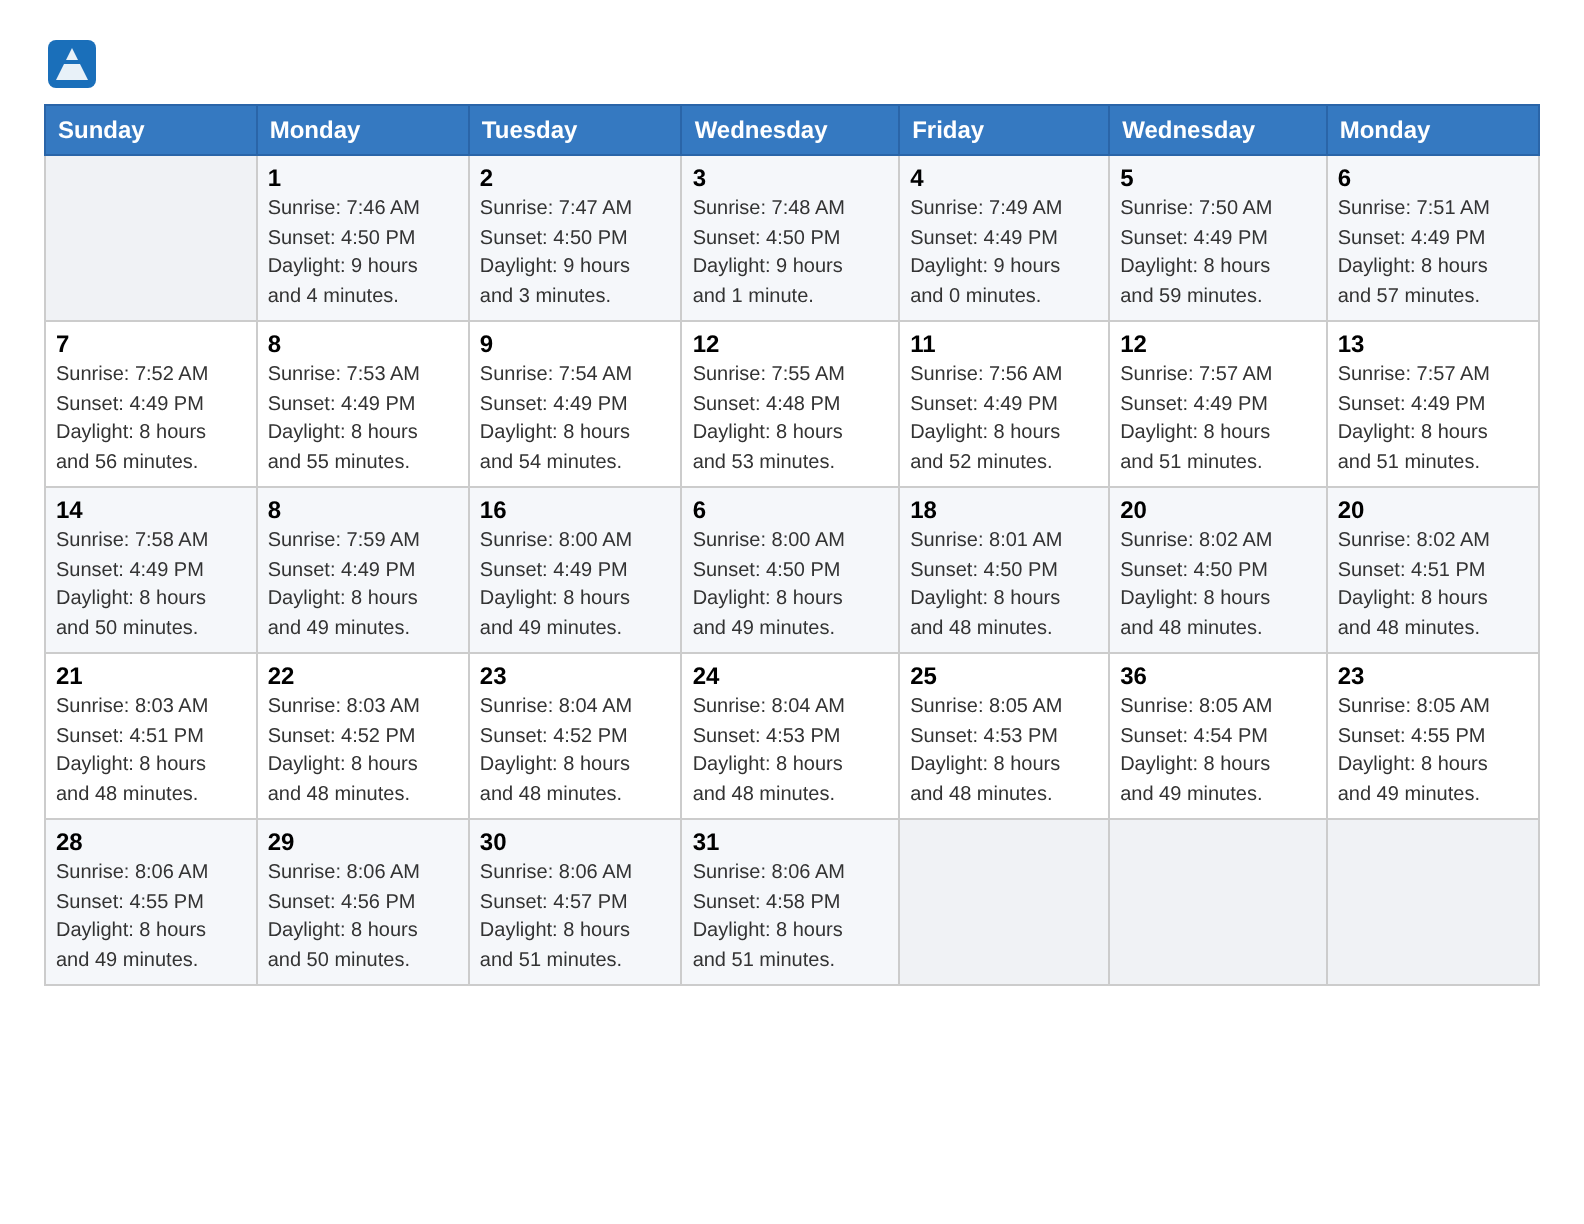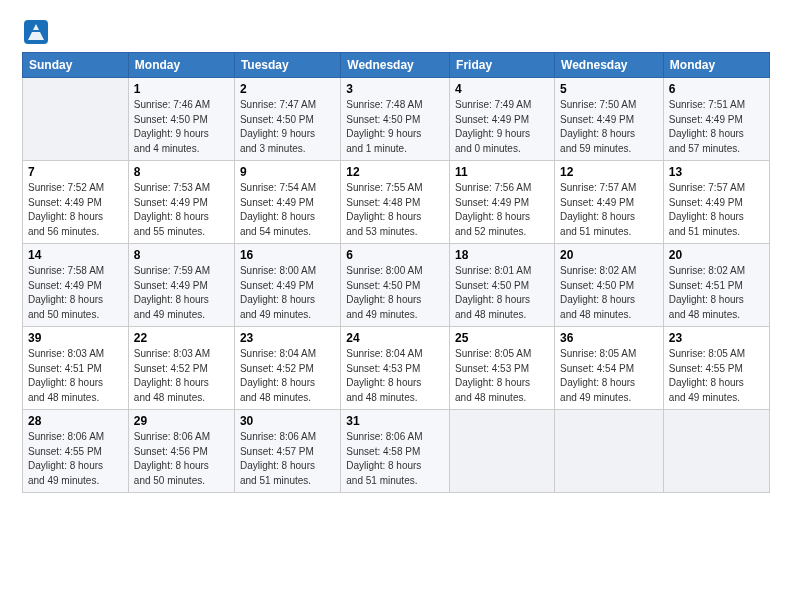--- a/index.html
+++ b/index.html
@@ -211,21 +211,21 @@
             <span class="day-num">20</span>
             <div class="day-detail">Sunrise: 8:02 AM<br>Sunset: 4:50 PM<br>Daylight: 8 hours<br>and 48 minutes.</div>
           </td>
           <td>
             <span class="day-num">20</span>
             <div class="day-detail">Sunrise: 8:02 AM<br>Sunset: 4:51 PM<br>Daylight: 8 hours<br>and 48 minutes.</div>
           </td>
         </tr>
         <tr>
           <td>
-            <span class="day-num">39</span>
+            <span class="day-num">21</span>
             <div class="day-detail">Sunrise: 8:03 AM<br>Sunset: 4:51 PM<br>Daylight: 8 hours<br>and 48 minutes.</div>
           </td>
           <td>
             <span class="day-num">22</span>
             <div class="day-detail">Sunrise: 8:03 AM<br>Sunset: 4:52 PM<br>Daylight: 8 hours<br>and 48 minutes.</div>
           </td>
           <td>
             <span class="day-num">23</span>
             <div class="day-detail">Sunrise: 8:04 AM<br>Sunset: 4:52 PM<br>Daylight: 8 hours<br>and 48 minutes.</div>
           </td>

